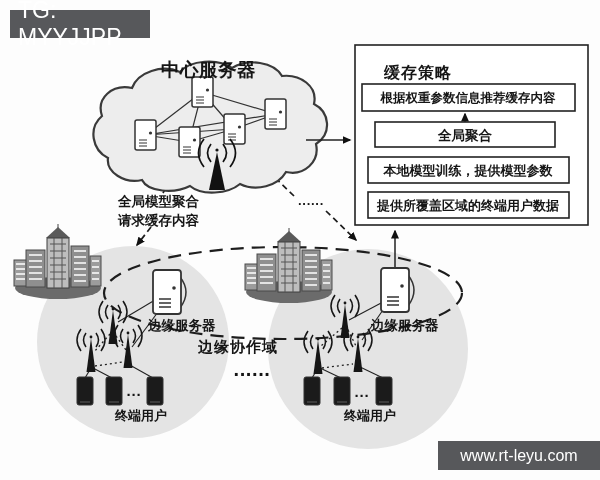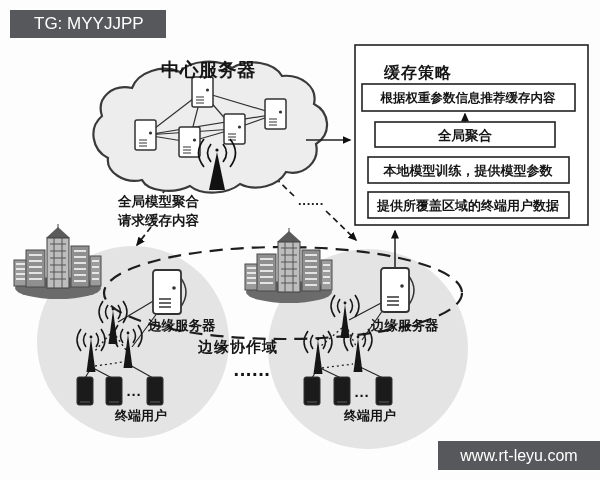--- a/index.html
+++ b/index.html
@@ -8,21 +8,21 @@
     background:#fdfdfd;
     font-family:"Liberation Sans","DejaVu Sans",sans-serif;
     color:#1a1a1a;
   }
   .stage{position:absolute;left:0;top:0;width:600px;height:480px;}
   .bar{
     position:absolute;background:#57585b;color:#fff;
     display:flex;align-items:center;z-index:5;
     font-family:"Liberation Sans","DejaVu Sans",sans-serif;
   }
-  .bar-top{left:10px;top:10px;width:132px;height:28px;font-size:17px;padding-left:24px;}
+  .bar-top{left:10px;top:10px;width:132px;height:28px;font-size:23px;padding-left:8px;justify-content:flex-end;}
   .bar-bottom{left:438px;top:441px;width:162px;height:29px;font-size:16px;justify-content:center;}
   svg{position:absolute;left:0;top:0;}
   svg text{fill:#151515;font-family:"Liberation Sans","DejaVu Sans",sans-serif;}
   .zh-b{font-weight:700;}
   .zh-m{font-weight:600;}
   .mesh{stroke:#333;stroke-width:1.2;}
   .solid{stroke:#222;stroke-width:1.5;fill:none;}
   .thin{stroke:#222;stroke-width:1.1;fill:none;}
   .dash{stroke:#1d1d1d;stroke-width:1.7;fill:none;stroke-dasharray:6 4;}
   .dotln{stroke:#222;stroke-width:1.3;fill:none;stroke-dasharray:2 3;}

